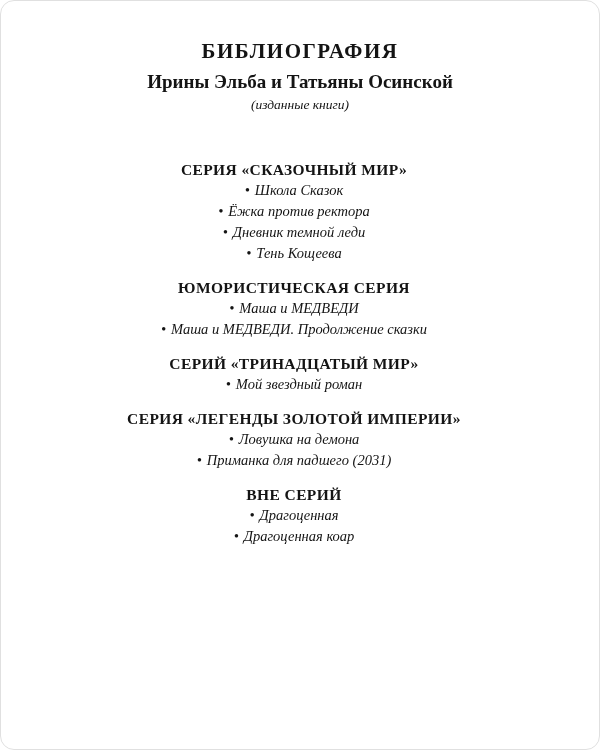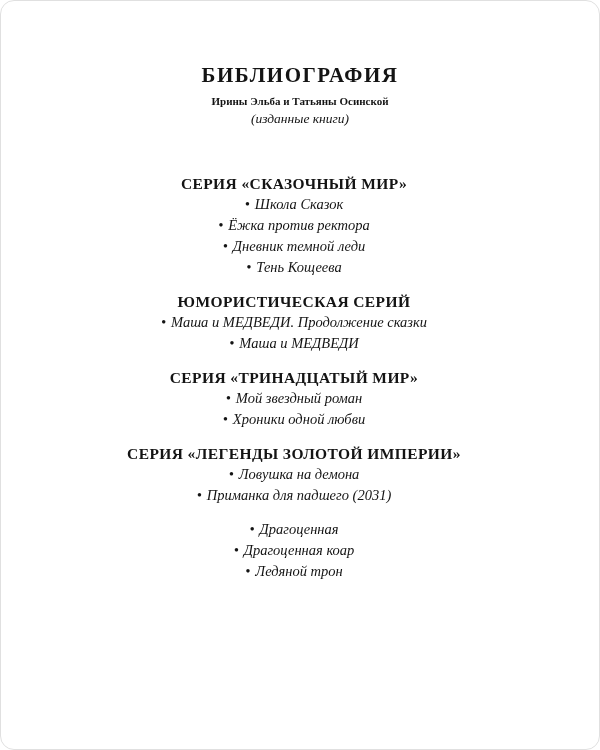--- a/index.html
+++ b/index.html
@@ -14,31 +14,31 @@
   }
   .page {
     position: relative;
     width: 600px;
     height: 750px;
     margin: 0 auto;
     background: #ffffff;
     border: 1px solid #e0e0e0;
     border-radius: 14px;
     text-align: center;
-    padding-top: 62px;
+    padding-top: 38px;
     overflow: hidden;
   }
   .title {
     font-size: 21px;
     font-weight: bold;
     letter-spacing: 1.5px;
     margin: 0 0 7px 0;
   }
   .subtitle {
-    font-size: 11px;
+    font-size: 19px;
     font-weight: bold;
     margin: 0 0 4px 0;
   }
   .note {
     font-size: 13.5px;
     font-style: italic;
     margin: 0 0 46px 0;
   }
   .section {
     margin: 0 12px 13px 0;
@@ -71,36 +71,35 @@
 
   <div class="section">
     <h3 class="section-heading">СЕРИЯ «СКАЗОЧНЫЙ МИР»</h3>
     <div class="item"><span class="bullet">•</span><span>Школа Сказок</span></div>
     <div class="item"><span class="bullet">•</span><span>Ёжка против ректора</span></div>
     <div class="item"><span class="bullet">•</span><span>Дневник темной леди</span></div>
     <div class="item"><span class="bullet">•</span><span>Тень Кощеева</span></div>
   </div>
 
   <div class="section">
-    <h3 class="section-heading">ЮМОРИСТИЧЕСКАЯ СЕРИЙ</h3>
+    <h3 class="section-heading">ЮМОРИСТИЧЕСКАЯ СЕРИЯ</h3>
+    <div class="item"><span class="bullet">•</span><span>Маша и МЕДВЕДИ</span></div>
     <div class="item"><span class="bullet">•</span><span>Маша и МЕДВЕДИ. Продолжение сказки</span></div>
-    <div class="item"><span class="bullet">•</span><span>Маша и МЕДВЕДИ</span></div>
   </div>
 
   <div class="section">
-    <h3 class="section-heading">СЕРИЯ «ТРИНАДЦАТЫЙ МИР»</h3>
+    <h3 class="section-heading">СЕРИЙ «ТРИНАДЦАТЫЙ МИР»</h3>
     <div class="item"><span class="bullet">•</span><span>Мой звездный роман</span></div>
-    <div class="item"><span class="bullet">•</span><span>Хроники одной любви</span></div>
   </div>
 
   <div class="section">
     <h3 class="section-heading">СЕРИЯ «ЛЕГЕНДЫ ЗОЛОТОЙ ИМПЕРИИ»</h3>
     <div class="item"><span class="bullet">•</span><span>Ловушка на демона</span></div>
     <div class="item"><span class="bullet">•</span><span>Приманка для падшего (2031)</span></div>
   </div>
 
   <div class="section">
+    <h3 class="section-heading">ВНЕ СЕРИЙ</h3>
     <div class="item"><span class="bullet">•</span><span>Драгоценная</span></div>
     <div class="item"><span class="bullet">•</span><span>Драгоценная коар</span></div>
-    <div class="item"><span class="bullet">•</span><span>Ледяной трон</span></div>
   </div>
 
 </div>
 
 </body></html>

